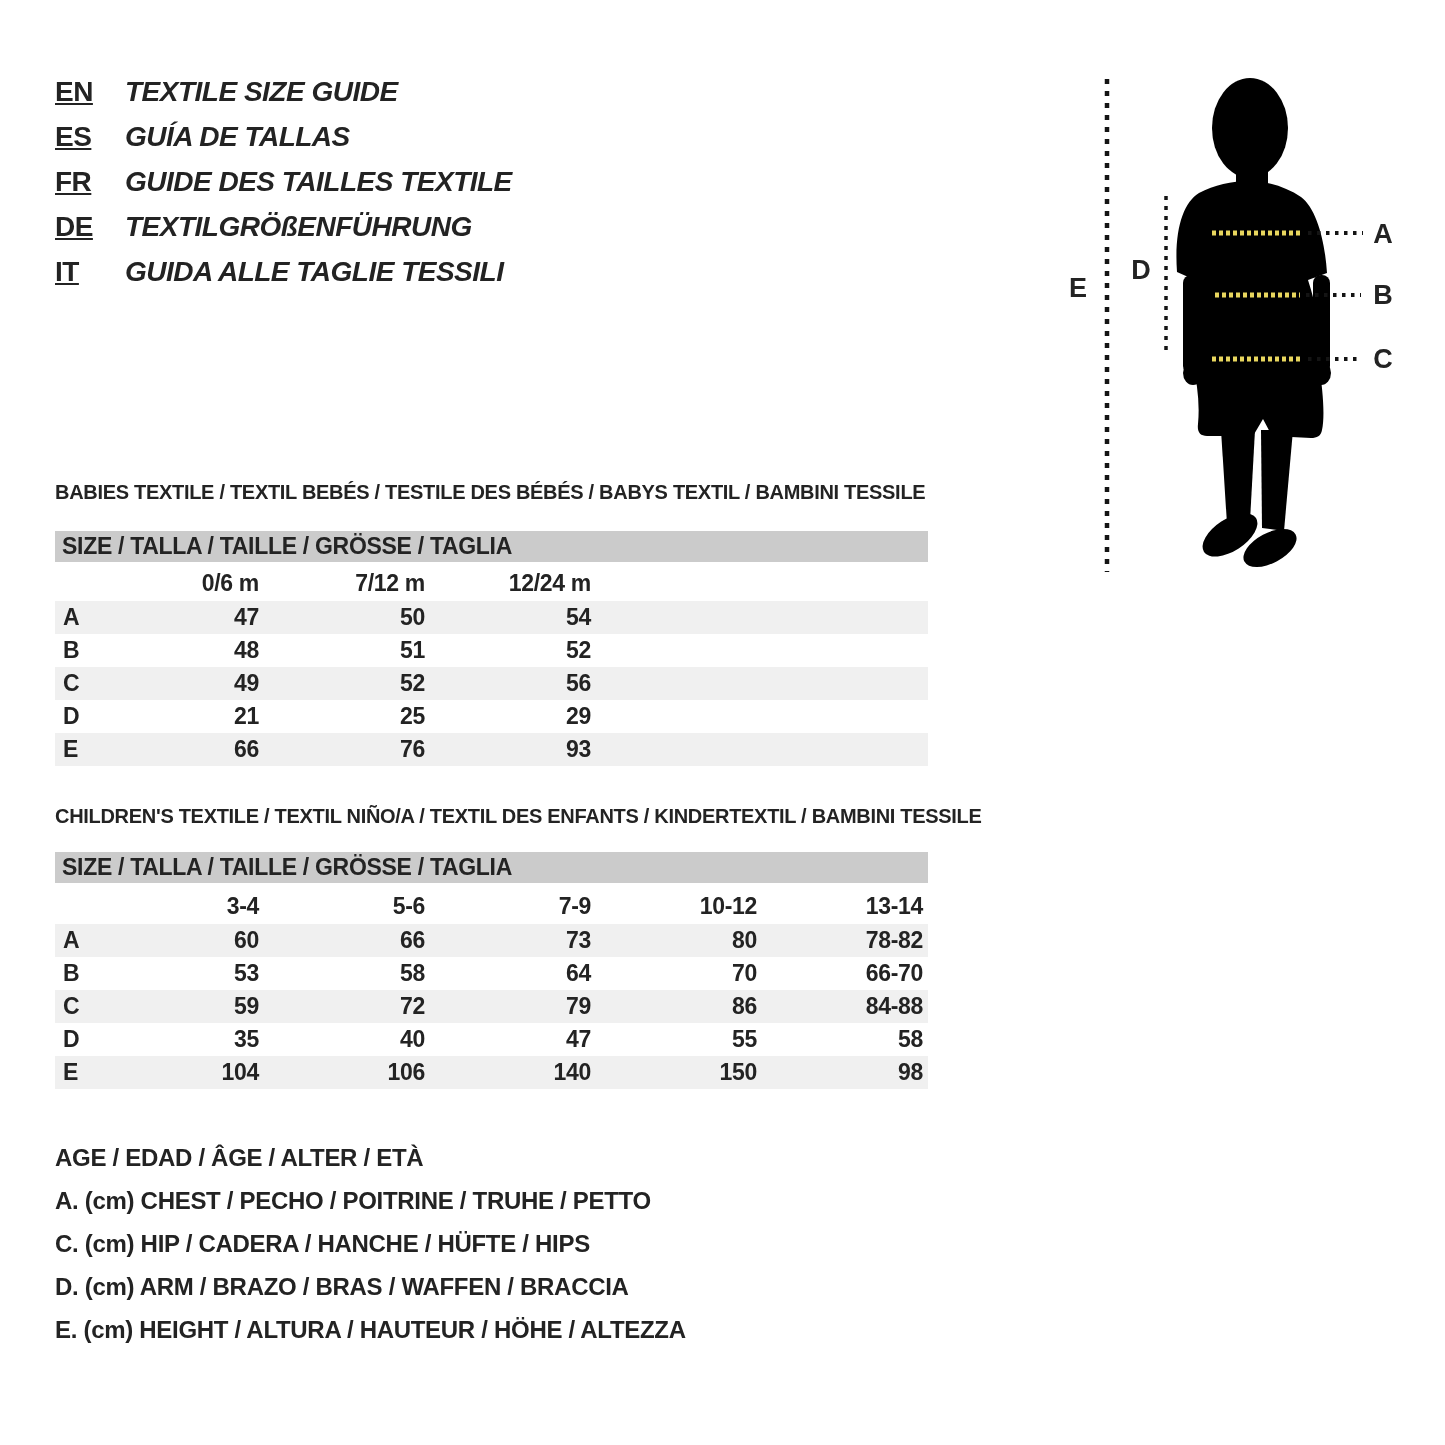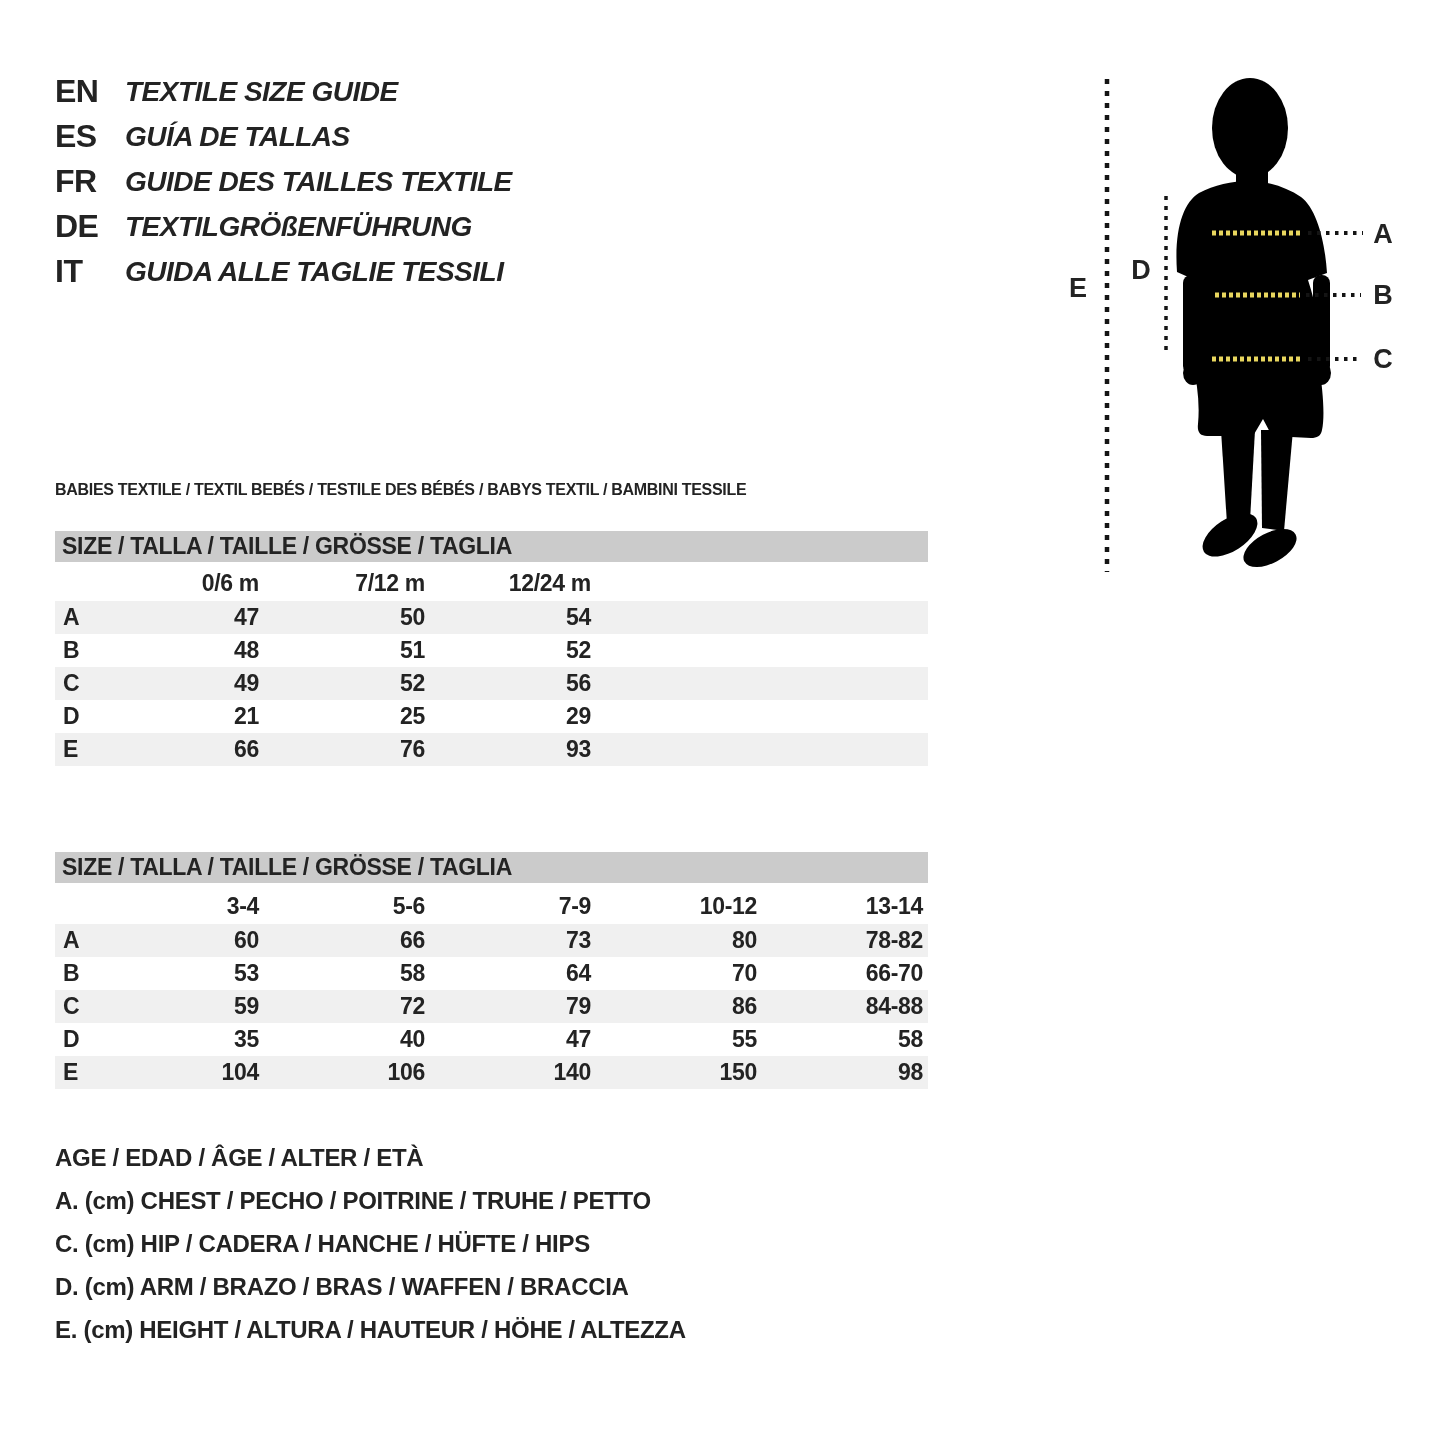--- a/index.html
+++ b/index.html
@@ -7,34 +7,34 @@
   body {
     width:1445px; height:1445px;
     font-family:"Liberation Sans","DejaVu Sans",sans-serif;
     color:#232323;
   }
   .page { position:relative; width:1445px; height:1445px; background:#ffffff; overflow:hidden; }
 
   
   .lang-guide { position:absolute; left:55px; top:69px; }
   .lang-row { display:flex; height:45px; align-items:center; }
-  .lang-code { width:70px; font-size:32px; font-weight:700; letter-spacing:-0.5px; }
+  .lang-code { width:70px; font-size:28px; font-weight:700; letter-spacing:-0.5px;text-decoration:underline; }
   .lang-title { font-size:28px; font-weight:700; letter-spacing:-0.5px; white-space:nowrap;font-style:italic; }
 
   
   .figure-svg { position:absolute; left:0; top:0; }
   .measure-label { position:absolute; transform:translate(-50%,-50%); font-size:27px; font-weight:700; }
   #lblA { left:1383px; top:234px; }
   #lblB { left:1383px; top:295px; }
   #lblC { left:1383px; top:359px; }
   #lblD { left:1141px; top:270px; }
   #lblE { left:1078px; top:288px; }
 
   
-  .section-title { position:absolute; left:55px; font-size:16px; font-weight:700; letter-spacing:-0.3px; white-space:nowrap; }
+  .section-title { position:absolute; left:55px; font-size:20px; font-weight:700; letter-spacing:-0.3px; white-space:nowrap; }
   #babies-title { top:481px; }
   #children-title { top:805px; }
 
   
   .size-table { position:absolute; left:55px; width:873px; font-size:23px; font-weight:700; letter-spacing:-0.3px; }
   #babies-table { top:531px; }
   #children-table { top:852px; }
   .size-bar { height:31px; background:#cbcbcb; display:flex; align-items:center; padding-left:7px; }
   .cols-row { display:flex; height:35px; align-items:center; margin-top:4px; }
   #children-table .cols-row { margin-top:6px; }
@@ -147,20 +147,21 @@
       <div class="cell">29</div>
     </div>
     <div class="trow stripe">
       <div class="row-label-cell">E</div>
       <div class="cell">66</div>
       <div class="cell">76</div>
       <div class="cell">93</div>
     </div>
   </div>
 
+  <div class="section-title" id="children-title">CHILDREN'S TEXTILE / TEXTIL NIÑO/A / TEXTIL DES ENFANTS / KINDERTEXTIL / BAMBINI TESSILE</div>
 
   <div class="size-table" id="children-table">
     <div class="size-bar">SIZE / TALLA / TAILLE / GRÖSSE / TAGLIA</div>
     <div class="cols-row">
       <div class="row-label-cell"></div>
       <div class="cell">3-4</div>
       <div class="cell">5-6</div>
       <div class="cell">7-9</div>
       <div class="cell">10-12</div>
       <div class="cell">13-14</div>

